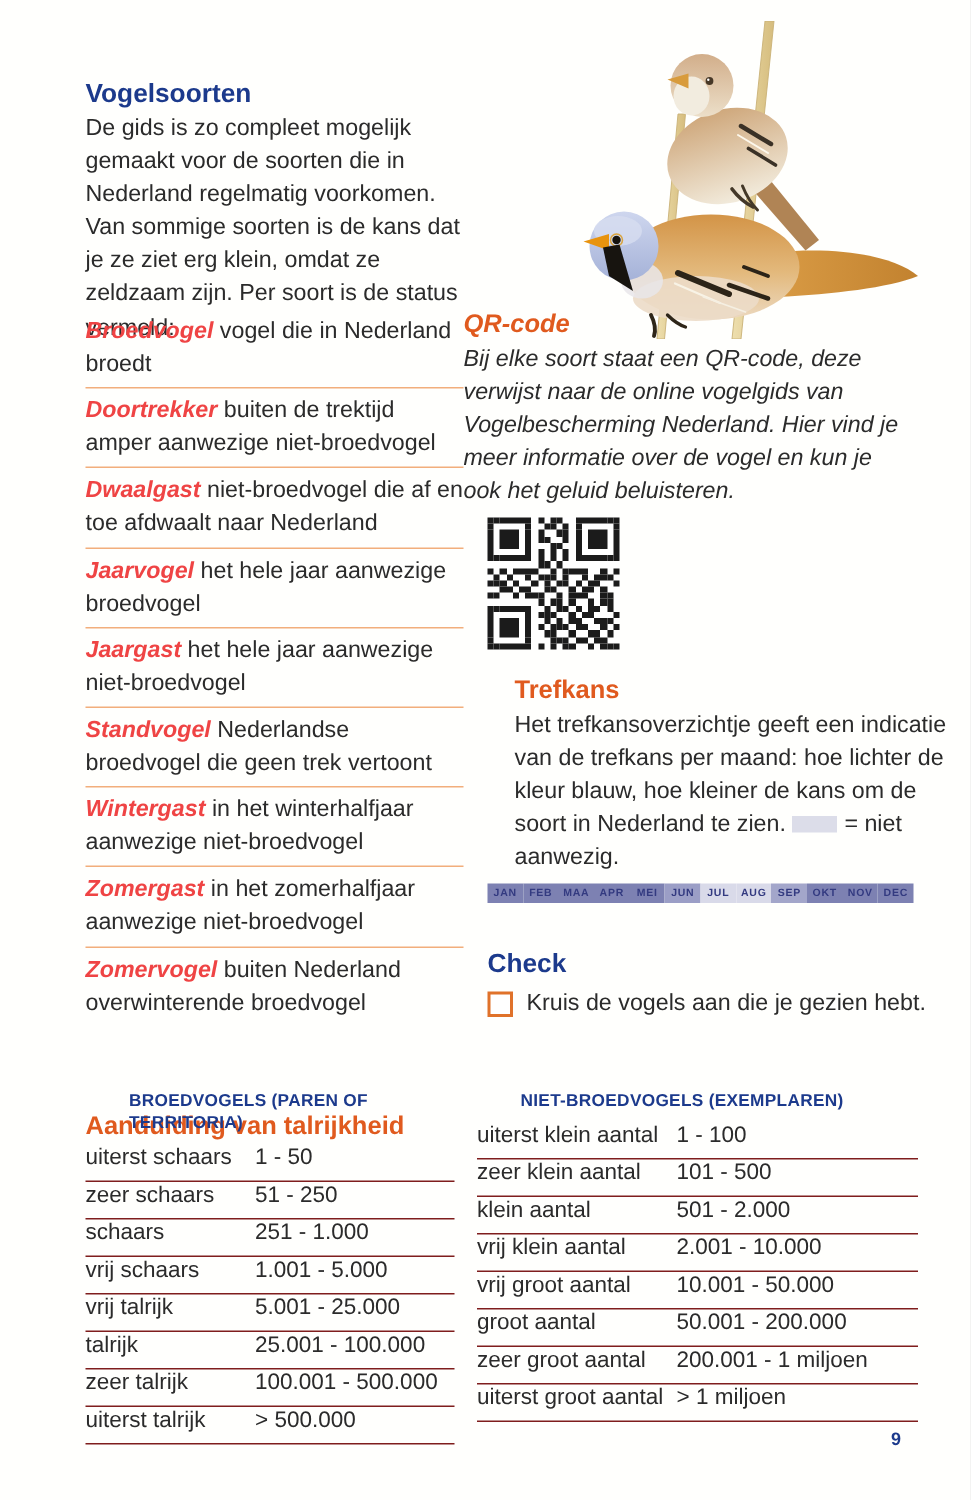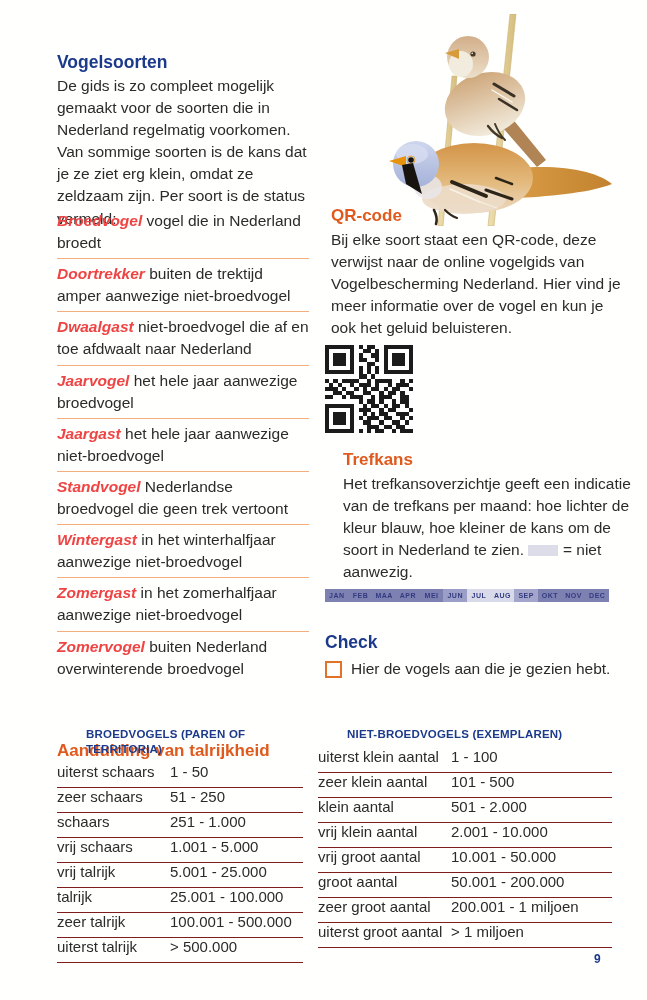--- a/index.html
+++ b/index.html
@@ -15,21 +15,21 @@
 
   
   .intro-block{position:absolute;left:57px;top:52px;width:252px;}
   .intro-block p{margin-top:3px;}
   .status-list{position:absolute;left:57px;top:210px;width:252px;}
   .status-text{font-size:15.5px;line-height:22.1px;margin:0;}
   .term{color:#ef4444;font-style:italic;font-weight:bold;}
   .rule{border:none;border-top:1px solid #f2ae7c;margin:4px 0;height:0;}
 
   
-  .qr-block{position:absolute;left:331px;top:206px;width:298px;}
+  .qr-block{position:absolute;left:309px;top:206px;width:298px;font-style:italic;}
   .qr-block p{margin-top:3px;}
   .qr-code{
     position:absolute;left:325px;top:345px;width:88px;height:88px;
     display:grid;grid-template-columns:repeat(21,1fr);grid-template-rows:repeat(21,1fr);
     background:#fff;
   }
   .qr-cell-on{background:#1b1b1b;}
   .trefkans-block{position:absolute;left:343px;top:450px;width:300px;}
   .trefkans-block p{margin-top:3px;}
   .swatch{display:inline-block;width:30px;height:11px;vertical-align:-1px;margin:0 5px 0 4px;}
@@ -652,21 +652,21 @@
       <div class="month-cell" style="background: rgb(163, 166, 202);">SEP</div>
       <div class="month-cell" style="background: rgb(125, 129, 178);">OKT</div>
       <div class="month-cell" style="background: rgb(125, 129, 178);">NOV</div>
       <div class="month-cell" style="background: rgb(125, 129, 178);">DEC</div>
     </div>
 
   <div class="check-block">
     <h2 class="h-navy">Check</h2>
     <div class="check-row">
       <span class="checkbox"></span>
-      <span class="body-txt">Hier de vogels aan die je gezien hebt.</span>
+      <span class="body-txt">Kruis de vogels aan die je gezien hebt.</span>
     </div>
   </div>
 
   <h2 class="h-orange talrijkheid-title">Aanduiding van talrijkheid</h2>
 
   <div class="tbl tbl-left">
     <span class="tbl-header">BROEDVOGELS (PAREN OF TERRITORIA)</span>
     <div class="tbl-rows" id="tbl-rows-0">
         <div class="tbl-row">
           <span class="tbl-label">uiterst schaars</span>

